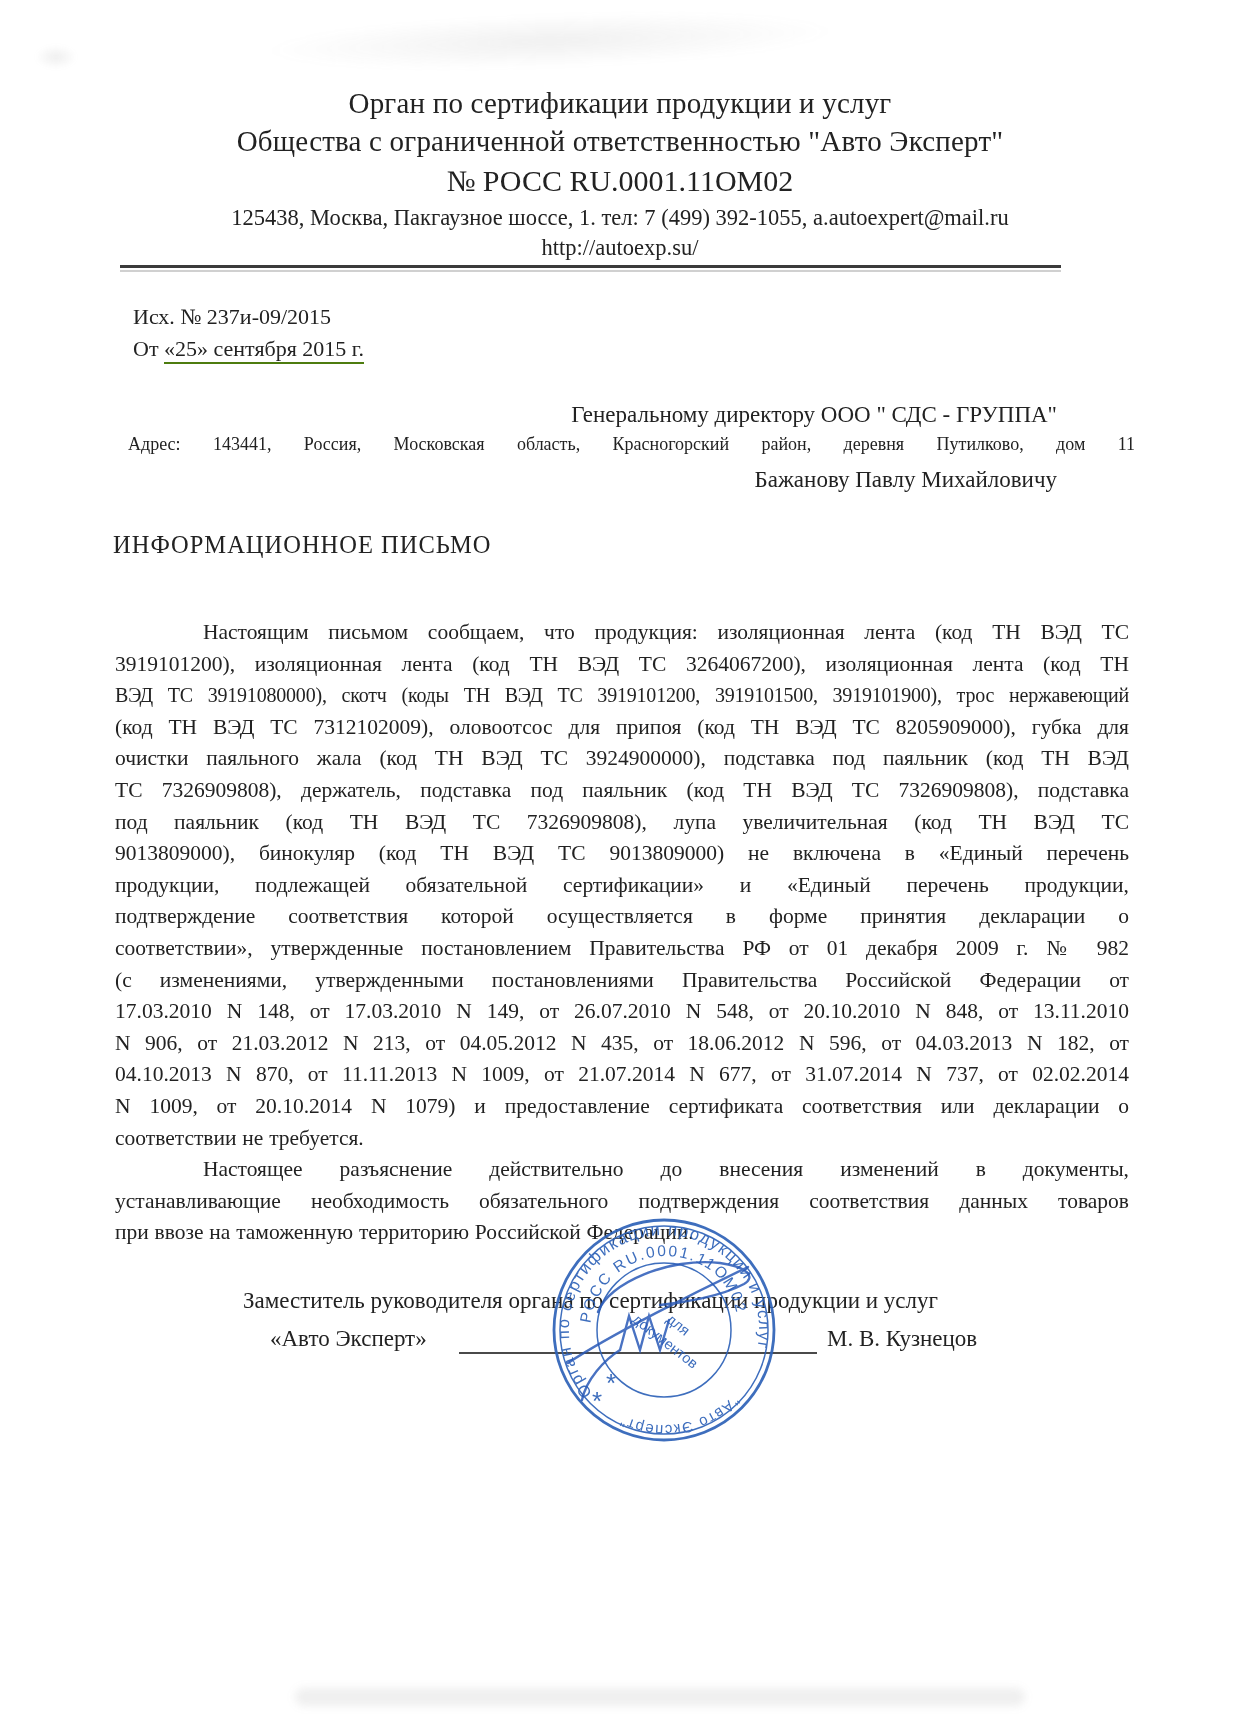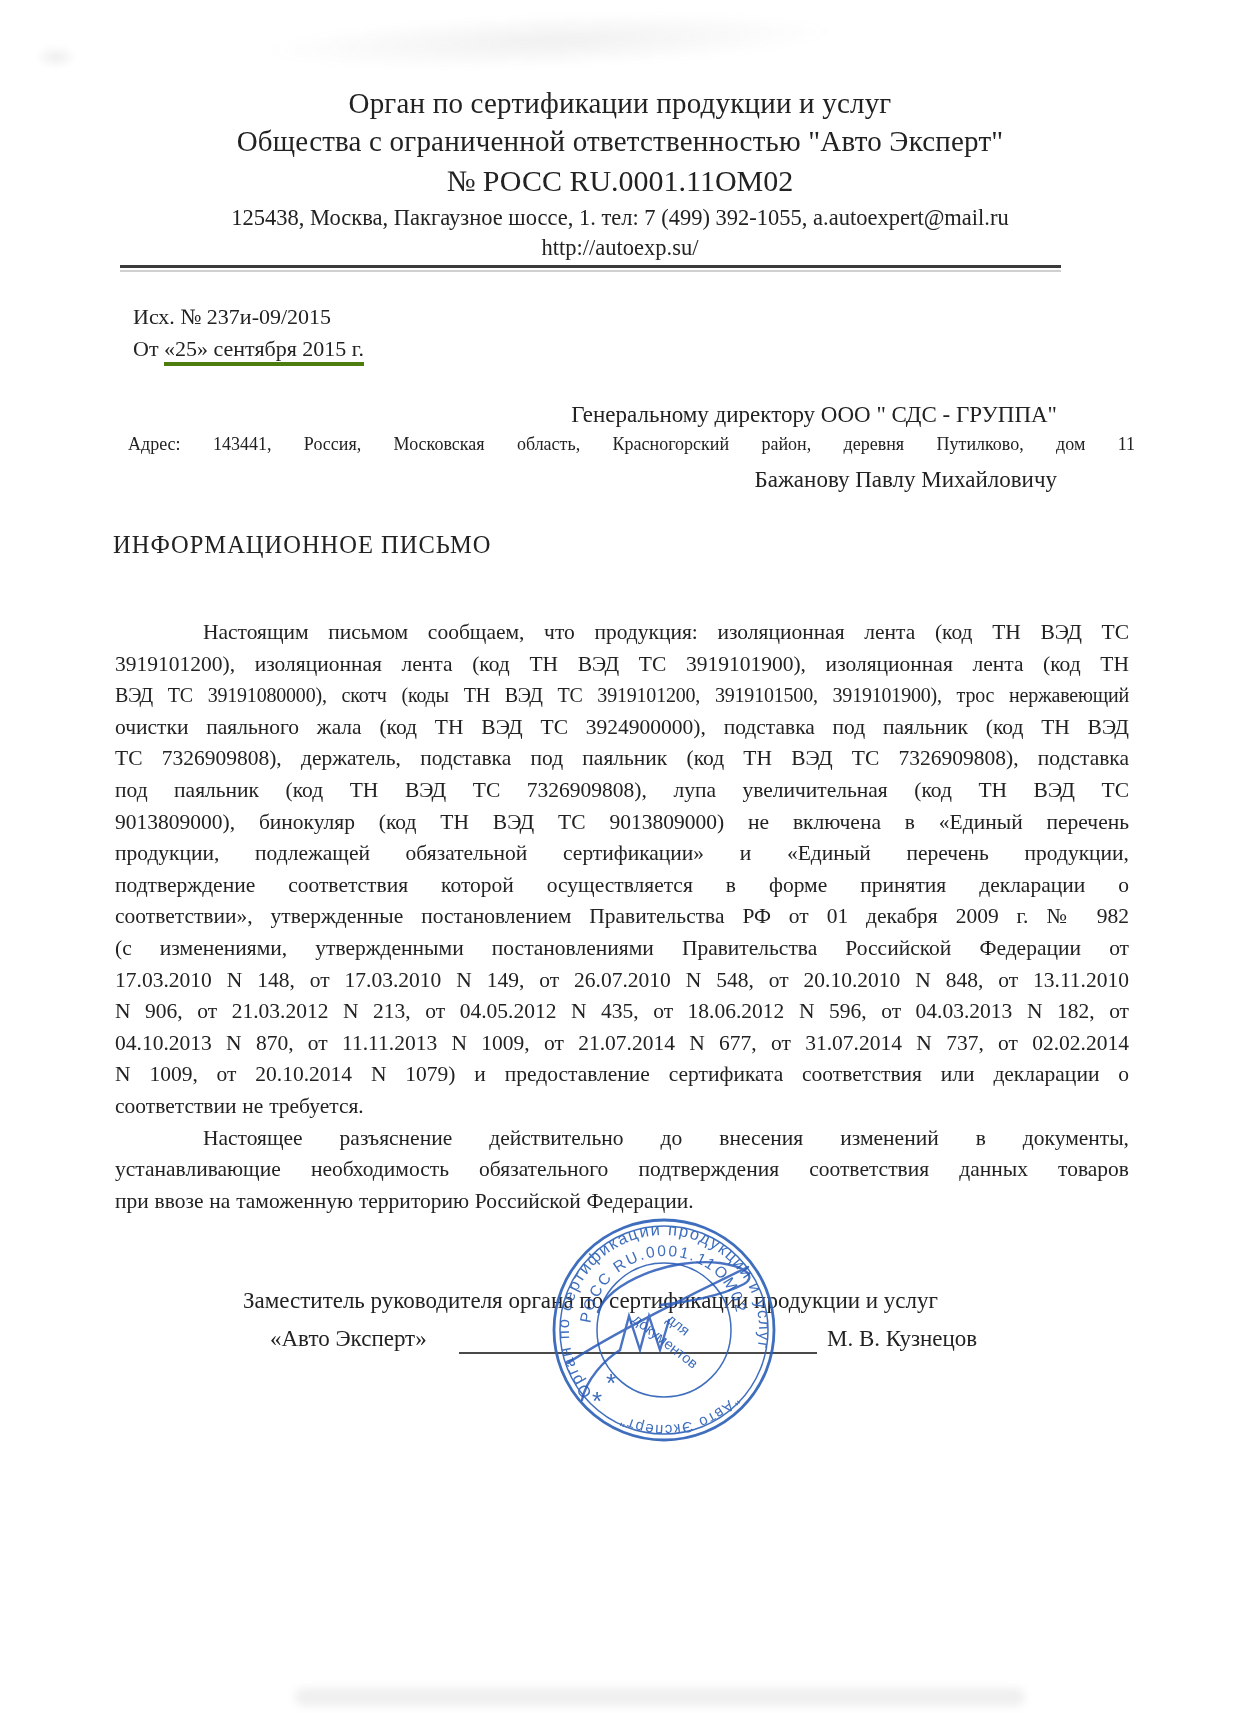--- a/index.html
+++ b/index.html
@@ -33,21 +33,21 @@
   .h3 { font-size:30px; line-height:40px; }
   .haddr { font-size:22.5px; line-height:30px; margin-top:2px; }
   .hurl  { font-size:22.5px; line-height:29px; }
   .rule {
     top:265px; left:120px; width:941px; height:5px;
     border-top:3px solid #3b3b3b; box-shadow:0 2px 0 rgba(120,120,120,0.35);
   }
 
   
   .ref { left:133px; top:301px; font-size:22px; line-height:32px; }
-  .udate { border-bottom:4px solid #4d7c0f; padding-bottom:1px; }
+  .udate { border-bottom:2px solid #4d7c0f; padding-bottom:1px; }
 
   
   .rcpt1 { top:402px; right:183px; font-size:23px; }
   .rcpt2 { top:434px; left:128px; width:1007px; font-size:18px;
            text-align:justify; text-align-last:justify; -moz-text-align-last:justify; }
   .rcpt3 { top:467px; right:183px; font-size:23px; }
 
   
   .title { top:531px; left:113px; width:990px; 
            font-size:24.5px; letter-spacing:1px; }
@@ -101,22 +101,23 @@
 
   <div class="abs rcpt1">Генеральному директору ООО " СДС - ГРУППА"</div>
   <div class="abs rcpt2">Адрес: 143441, Россия, Московская область, Красногорский район, деревня Путилково, дом 11</div>
   <div class="abs rcpt3">Бажанову Павлу Михайловичу</div>
 
   <div class="abs title">ИНФОРМАЦИОННОЕ ПИСЬМО</div>
 
   <div class="abs bodytext">
     <div>
         <div class="bline first">Настоящим письмом сообщаем, что продукция:  изоляционная лента (код ТН ВЭД ТС</div>
-        <div class="bline">3919101200), изоляционная лента (код ТН ВЭД ТС 3919101900), изоляционная лента (код ТН</div>
+        <div class="bline">3919101200), изоляционная лента (код ТН ВЭД ТС 3264067200), изоляционная лента (код ТН</div>
         <div class="bline tight">ВЭД ТС 39191080000), скотч (коды ТН ВЭД ТС 3919101200, 3919101500, 3919101900), трос нержавеющий</div>
+        <div class="bline">(код ТН ВЭД ТС 7312102009), оловоотсос для припоя (код ТН ВЭД ТС 8205909000), губка для</div>
         <div class="bline">очистки паяльного жала (код ТН ВЭД ТС 3924900000), подставка под паяльник (код ТН ВЭД</div>
         <div class="bline">ТС 7326909808), держатель, подставка под паяльник (код ТН ВЭД ТС 7326909808), подставка</div>
         <div class="bline">под паяльник (код ТН ВЭД ТС 7326909808), лупа увеличительная (код ТН ВЭД ТС</div>
         <div class="bline">9013809000), бинокуляр (код ТН ВЭД ТС 9013809000)  не включена в «Единый перечень</div>
         <div class="bline">продукции, подлежащей обязательной сертификации» и «Единый перечень продукции,</div>
         <div class="bline">подтверждение соответствия которой осуществляется в форме принятия декларации о</div>
         <div class="bline">соответствии», утвержденные постановлением Правительства РФ от 01 декабря 2009 г. № 982</div>
         <div class="bline">(с изменениями, утвержденными постановлениями Правительства Российской Федерации от</div>
         <div class="bline">17.03.2010 N 148, от 17.03.2010 N 149, от 26.07.2010 N 548, от 20.10.2010 N 848, от 13.11.2010</div>
         <div class="bline">N 906, от 21.03.2012 N 213, от 04.05.2012 N 435, от 18.06.2012 N 596, от 04.03.2013 N 182, от</div>

